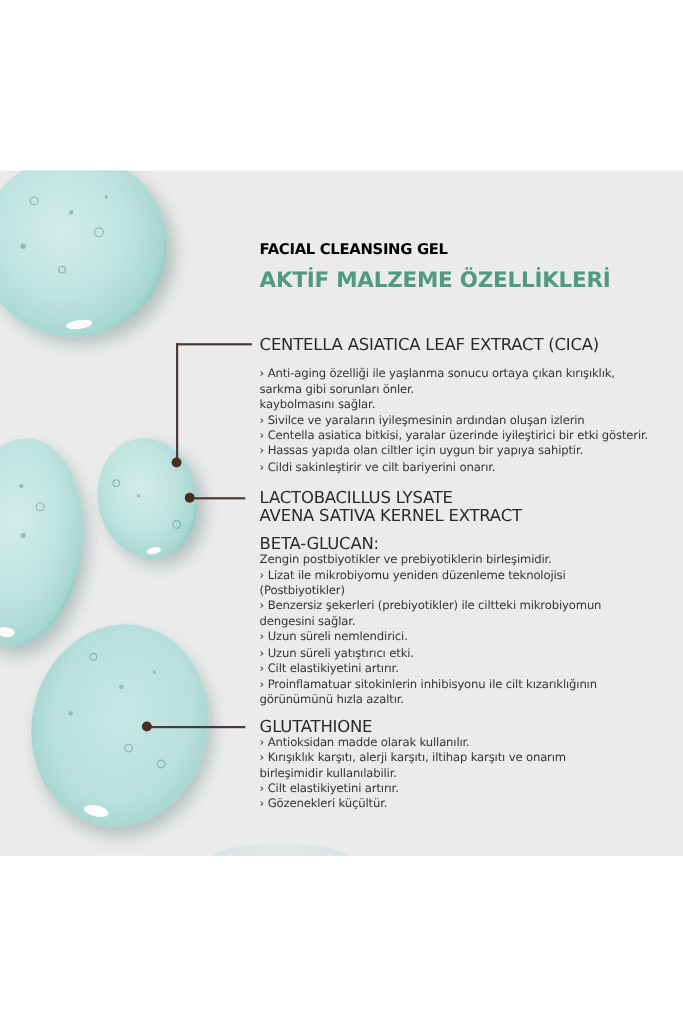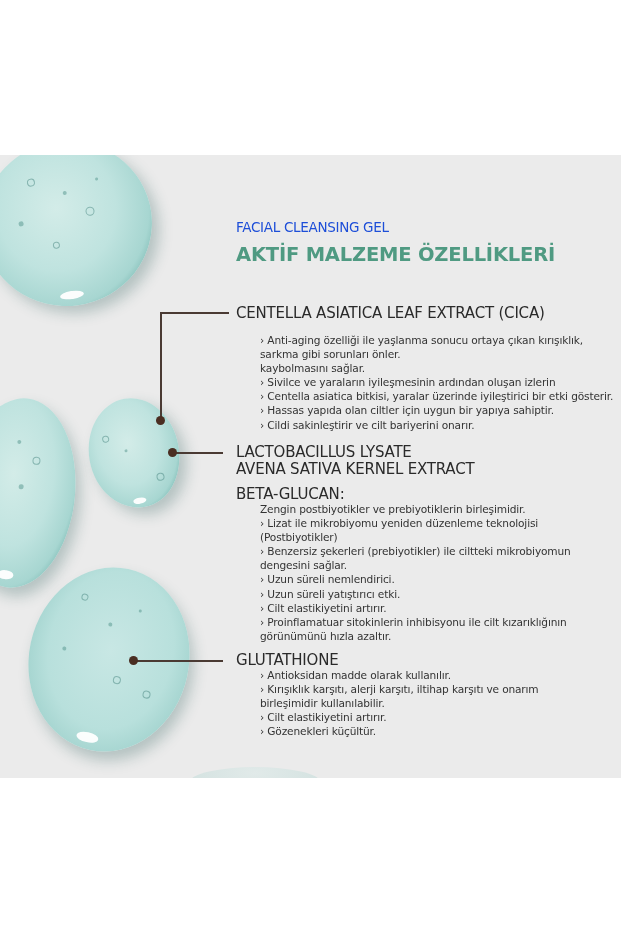--- a/index.html
+++ b/index.html
@@ -27,24 +27,24 @@
   .d1 { left: -18px; top: -14px; width: 170px; height: 165px; transform: rotate(-8deg); }
   .d2 { left: 89px; top: 243px; width: 90px; height: 110px; border-radius: 50% 50% 48% 52%/ 50% 50% 50% 50%; transform: rotate(-10deg); }
   .d3 { left: -40px; top: 243px; width: 115px; height: 190px; border-radius: 50%; transform: rotate(6deg); }
   .d4 { left: 29px; top: 412px; width: 160px; height: 185px; border-radius: 50%; transform: rotate(12deg); background: radial-gradient(ellipse at 50% 45%, #c8e7e4 0%, #b8e0dc 55%, #9fd1cc 80%, #8cc5bf 92%, #6fb1aa 100%); }
   .d5 { left: 190px; top: 612px; width: 130px; height: 30px; border-radius: 50%; background: radial-gradient(ellipse at 50% 20%, #cfe8e5, #9ccbc6); opacity: .35; box-shadow: none; }
 
   .connector { position: absolute; background: #4a3a33; }
   .dot { position: absolute; width: 9px; height: 9px; border-radius: 50%; background: #4a2e22; }
 
   .content { position: absolute; left: 236px; top: 0; width: 360px; color: #2b2b2b; }
-  .eyebrow { position: absolute; top: 64px; font-weight: normal; font-size: 13.5px; letter-spacing: -0.3px; color: #1d4ed8; }
+  .eyebrow { position: absolute; top: 64px; font-weight: bold; font-size: 13.5px; letter-spacing: -0.3px; color: #000000; }
   .title { position: absolute; top: 88px; font-weight: bold; font-size: 19.5px; letter-spacing: -0.2px; color: #4f9a82; white-space: nowrap; }
   .sec-head { position: absolute; font-weight: normal; font-size: 15px; line-height: 17px; color: #2a2a2a; letter-spacing: -0.2px; white-space: nowrap; }
-  .body-lines { position: absolute; font-size: 10.6px; line-height: 14.1px; color: #333; letter-spacing: -0.15px; white-space: nowrap; margin-left: 24px; }
+  .body-lines { position: absolute; font-size: 10.6px; line-height: 14.1px; color: #333; letter-spacing: -0.15px; white-space: nowrap; }
 </style>
 </head>
 <body>
 
 <div class="panel">
 
   <div class="drop d1">
     <span class="bubble" style="left:30%;top:20%;width:6px;height:6px"></span>
     <span class="bubble" style="left:62%;top:42%;width:7px;height:7px"></span>
     <span class="bubble" style="left:40%;top:60%;width:5px;height:5px"></span>

